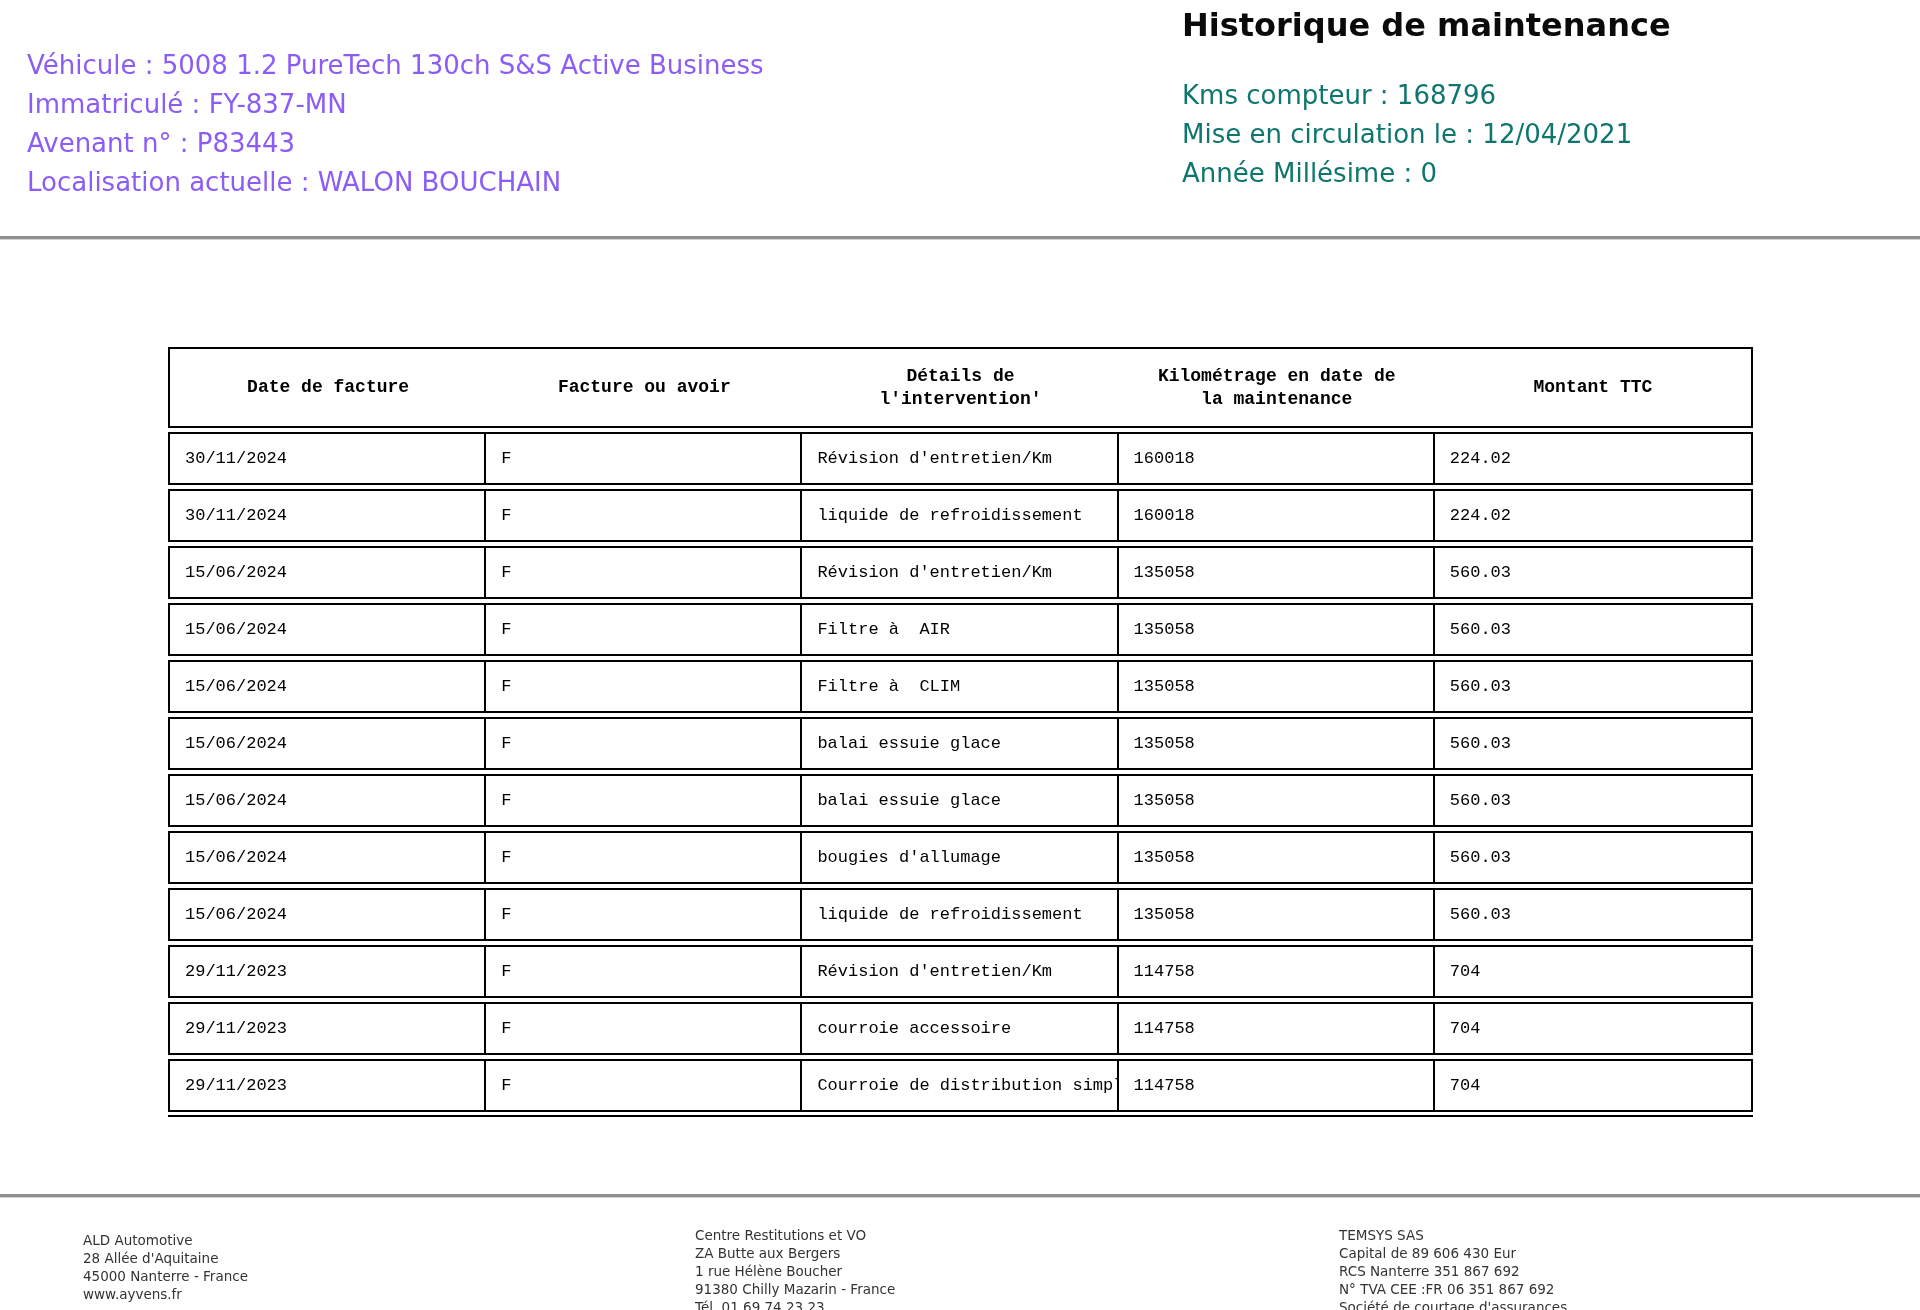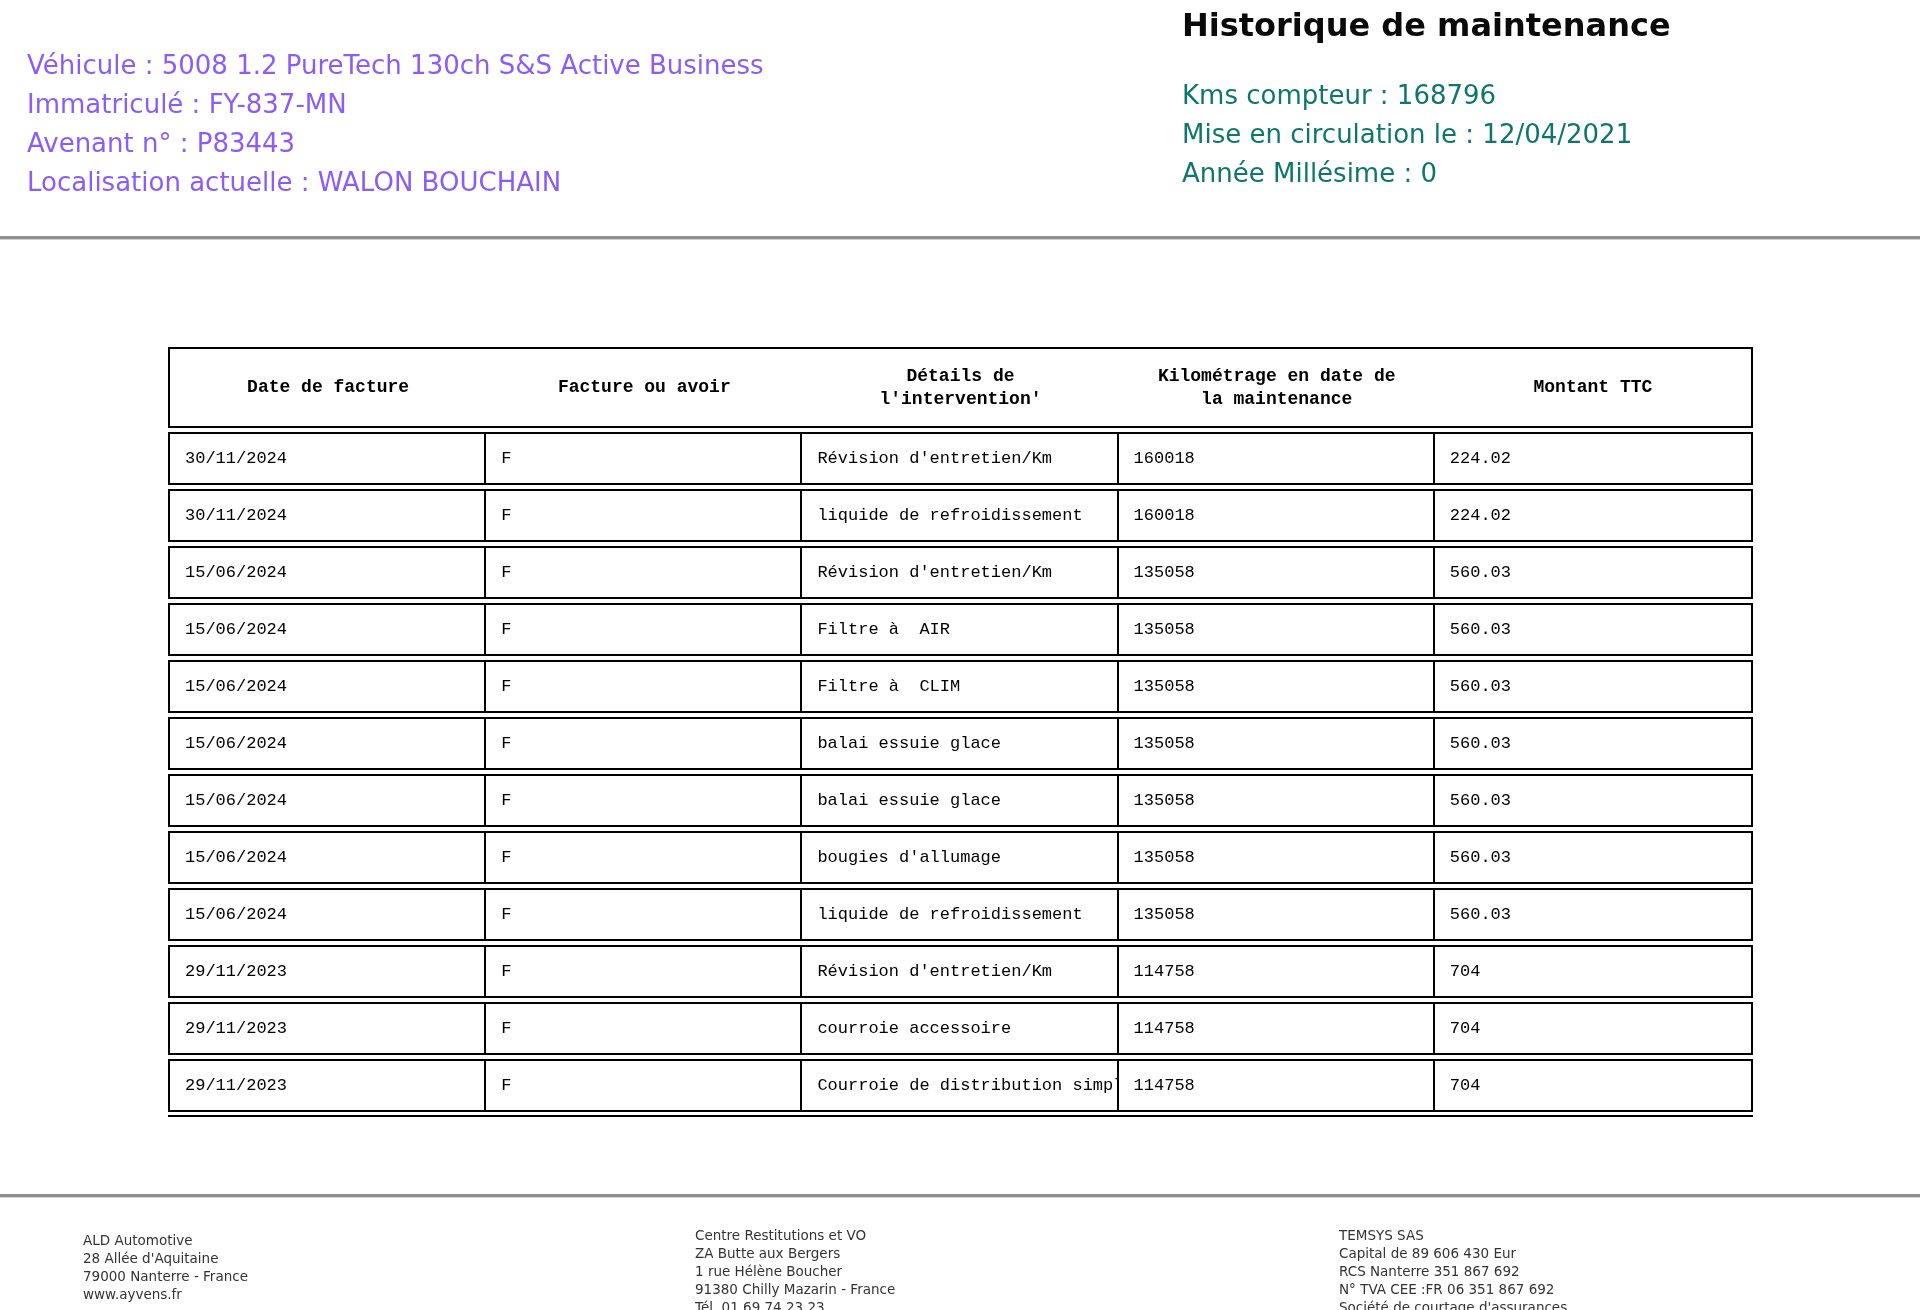--- a/index.html
+++ b/index.html
@@ -156,21 +156,21 @@
   </div>
     </div>
   <div class="tbottom"></div>
 </div>
 
 <div class="divider bottom"></div>
 
 <div class="footer-col left">
   <div>ALD Automotive</div>
   <div>28 Allée d'Aquitaine</div>
-  <div>79000 Nanterre - France</div>
+  <div>45000 Nanterre - France</div>
   <div>www.ayvens.fr</div>
 </div>
 
 <div class="footer-col center">
   <div>Centre Restitutions et VO</div>
   <div>ZA Butte aux Bergers</div>
   <div>1 rue Hélène Boucher</div>
   <div>91380 Chilly Mazarin - France</div>
   <div>Tél. 01 69 74 23 23</div>
 </div>

